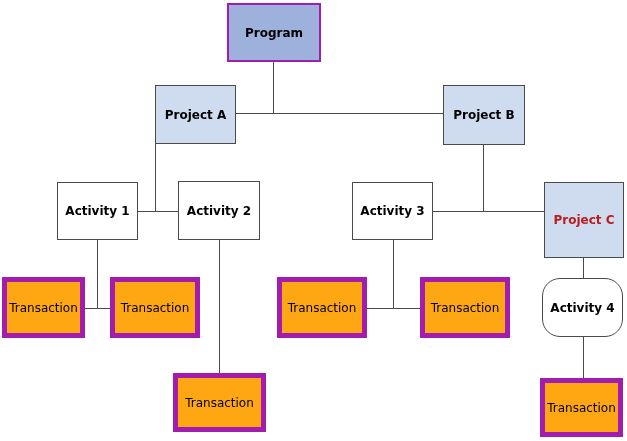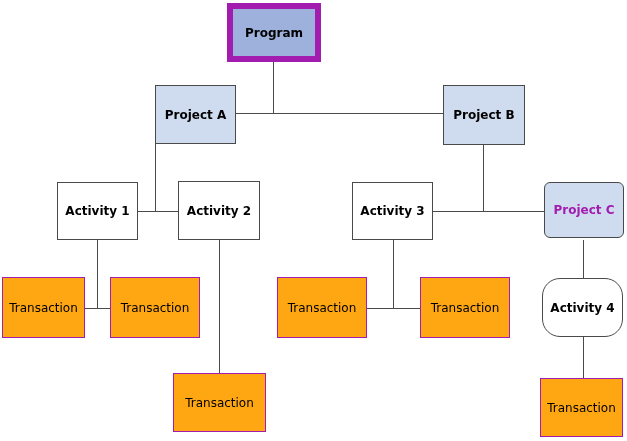--- a/index.html
+++ b/index.html
@@ -21,25 +21,25 @@
     display: flex;
     align-items: center;
     justify-content: center;
     text-align: center;
     font-size: 12px;
     font-weight: bold;
     color: #000000;
     border: 1px solid #4a4a4a;
   }
   .node.program {
-    border: 6px solid #a21caf;
+    border: 2px solid #a21caf;
   }
   .node.transaction {
     font-weight: normal;
-    border: 1px solid #a21caf;
+    border: 5px solid #a21caf;
   }
   .connector {
     position: absolute;
     background: #4a4a4a;
   }
   .connector.v { width: 1px; }
   .connector.h { height: 1px; }
 </style>
 </head>
 <body>
@@ -69,21 +69,21 @@
     </div>
     <div class="node activity" style="left: 57px; top: 182px; width: 81px; height: 58px; background: rgb(255, 255, 255); color: rgb(0, 0, 0);">
       <span>Activity 1</span>
     </div>
     <div class="node activity" style="left: 178px; top: 181px; width: 82px; height: 59px; background: rgb(255, 255, 255); color: rgb(0, 0, 0);">
       <span>Activity 2</span>
     </div>
     <div class="node activity" style="left: 352px; top: 182px; width: 81px; height: 58px; background: rgb(255, 255, 255); color: rgb(0, 0, 0);">
       <span>Activity 3</span>
     </div>
-    <div class="node project" style="left: 544px; top: 182px; width: 80px; height: 56px; background: rgb(207, 220, 240); color: #a21caf; border-radius: 6px;">
+    <div class="node project" style="left: 544px; top: 182px; width: 80px; height: 76px; background: rgb(207, 220, 240); color: #b91c1c;">
       <span>Project C</span>
     </div>
     <div class="node transaction" style="left: 2px; top: 277px; width: 83px; height: 61px; background: rgb(255, 167, 19); color: rgb(0, 0, 0);">
       <span>Transaction</span>
     </div>
     <div class="node transaction" style="left: 110px; top: 277px; width: 90px; height: 61px; background: rgb(255, 167, 19); color: rgb(0, 0, 0);">
       <span>Transaction</span>
     </div>
     <div class="node transaction" style="left: 173px; top: 373px; width: 93px; height: 59px; background: rgb(255, 167, 19); color: rgb(0, 0, 0);">
       <span>Transaction</span>

